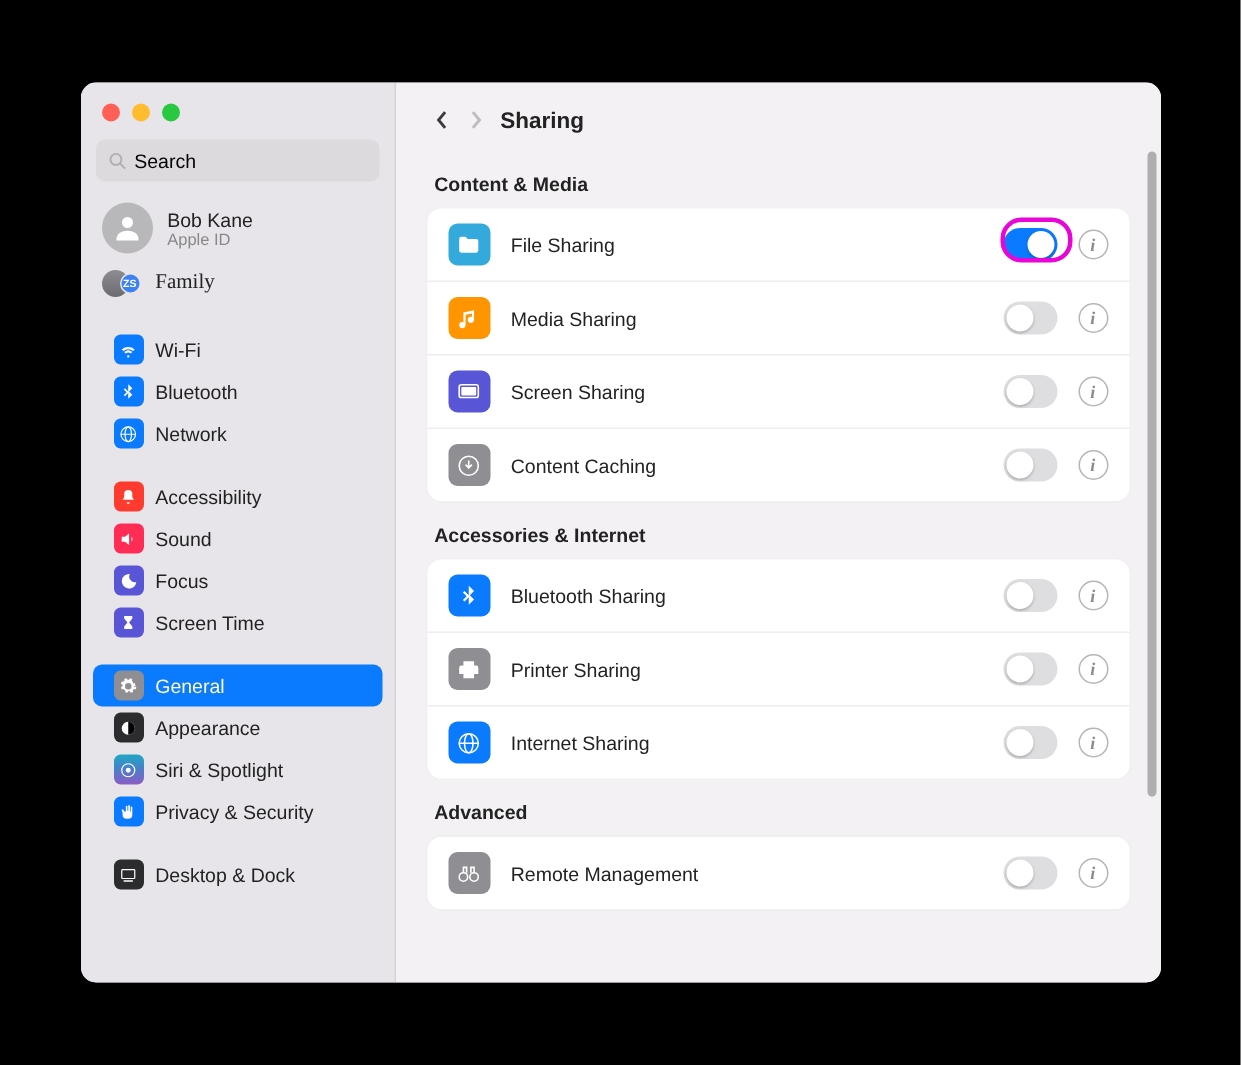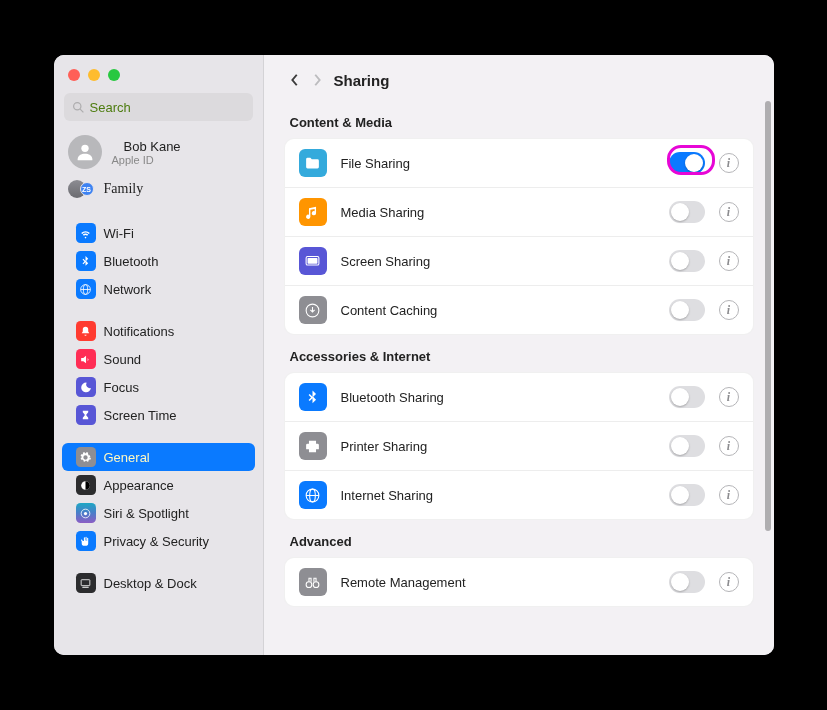--- a/index.html
+++ b/index.html
@@ -2,26 +2,26 @@
 <html><head>
 <meta charset="utf-8">
 <style>
 * { margin: 0; padding: 0; box-sizing: border-box; font-family: -apple-system, BlinkMacSystemFont, "Segoe UI", Helvetica, Arial, sans-serif; }
 body { background: #000; width: 827px; height: 710px; display: flex; align-items: center; justify-content: center; }
 .window { width: 720px; height: 600px; background: #f5f5f7; border-radius: 10px; box-shadow: 0 20px 60px rgba(0,0,0,0.5); display: flex; overflow: hidden; position: relative; }
 .sidebar { width: 210px; background: #e7e5e9; display: flex; flex-direction: column; padding: 10px 0; overflow-y: auto; border-right: 1px solid rgba(0,0,0,0.08);}
 .traffic { display: flex; gap: 8px; padding: 4px 14px 12px; }
 .dot { width: 12px; height: 12px; border-radius: 50%; }
 .dot.red { background:#ff5f57; } .dot.yellow { background:#febc2e; } .dot.green { background:#28c840; }
-.search { margin: 0 10px 10px; background: #dcdadd; border-radius: 6px; height: 28px; display: flex; align-items: center; padding: 0 8px; color: #4d7c0f; font-size: 13px; gap: 5px;}
+.search { margin: 0 10px 10px; background: #dcdadd; border-radius: 6px; height: 28px; display: flex; align-items: center; padding: 0 8px; color: #000000; font-size: 13px; gap: 5px;}
 .search svg { width: 13px; height: 13px; opacity:.55; }
 .user-row { display: flex; align-items: center; padding: 4px 14px; gap: 10px; cursor: default; }
 .avatar { width: 34px; height: 34px; border-radius: 50%; background: #b8b8bb; display:flex; align-items:center; justify-content:center;}
 .avatar svg { width: 22px; height: 22px; fill: #fff; }
-.user-text .name { font-size: 13px; color:#222;margin-left:12px; }
+.user-text .name { font-size: 13px; color:#222; }
 .user-text .sub { font-size: 11px; color: #888; }
 .family-row { display:flex; align-items:center; padding: 6px 14px; gap:10px; cursor:default;}
 .family-icon { width:26px; height:20px; display:flex; align-items:center; }
 .family-icon .fa{ width:18px;height:18px;border-radius:50%;background:linear-gradient(#8c8c92,#6b6b70); }
 .family-icon .fb{ width:14px;height:14px;border-radius:50%;background:#3d82f2;margin-left:-6px;border:1.5px solid #e7e5e9; font-size:7px;color:#fff;display:flex;align-items:center;justify-content:center;font-weight:600;}
 .family-row .lbl{ font-size:14px;color:#222;font-family:Liberation Serif, serif;}
 .gap { height: 14px; }
 .item { display:flex; align-items:center; padding: 3px 14px; gap:8px; cursor:default; border-radius: 6px; margin: 0 8px; height:28px;}
 .item .icn { width:20px; height:20px; border-radius:4.5px; display:flex; align-items:center; justify-content:center; flex-shrink:0;}
 .item .icn svg { width:13px; height:13px; fill:#fff; }
@@ -118,21 +118,21 @@
   </div>
       </div>
     <div class="gap"></div>
     <div id="g2">
         <div class="item ">
     <div class="icn red">
             <svg viewBox="0 0 24 24">
               <path d="M12 3a5 5 0 00-5 5v4l-2 3h14l-2-3V8a5 5 0 00-5-5zm-2 15a2 2 0 004 0z"></path>
             </svg>
           </div>
-    <div class="lbl">Notifications</div>
+    <div class="lbl">Accessibility</div>
   </div>
         <div class="item ">
     <div class="icn pink">
             <svg viewBox="0 0 24 24">
               <path d="M4 9v6h4l5 4V5L8 9H4zm12 0a4 4 0 010 6"></path>
             </svg>
           </div>
     <div class="lbl">Sound</div>
   </div>
         <div class="item ">

